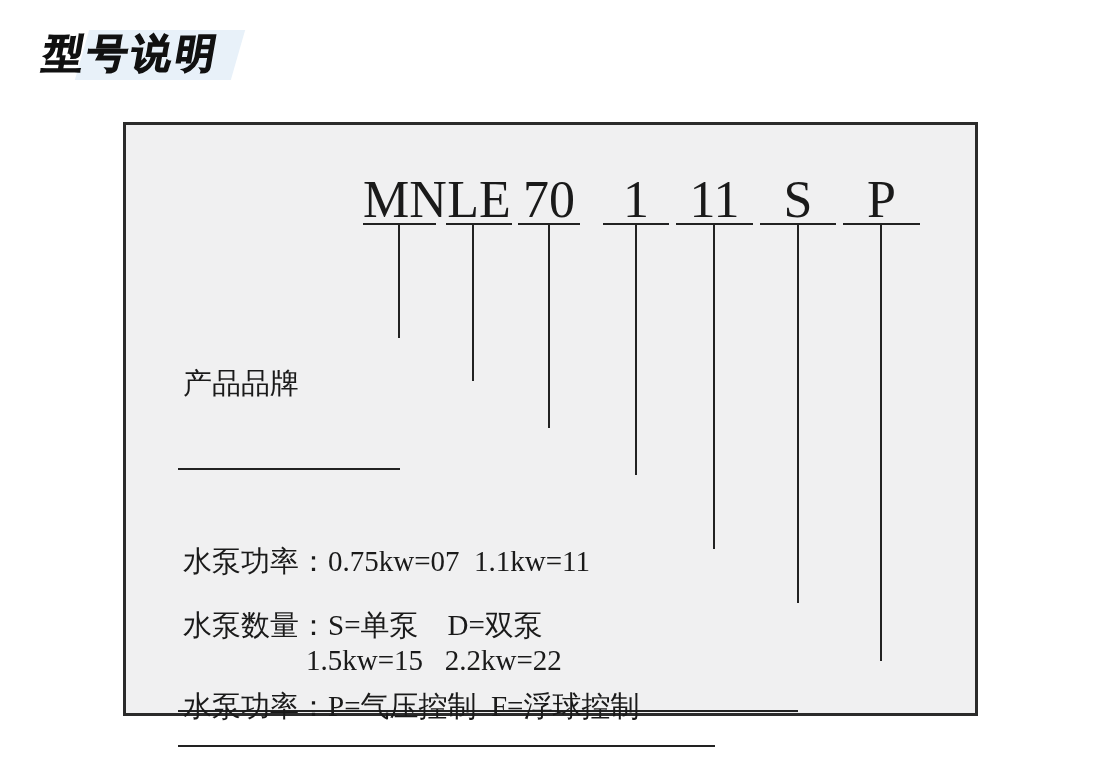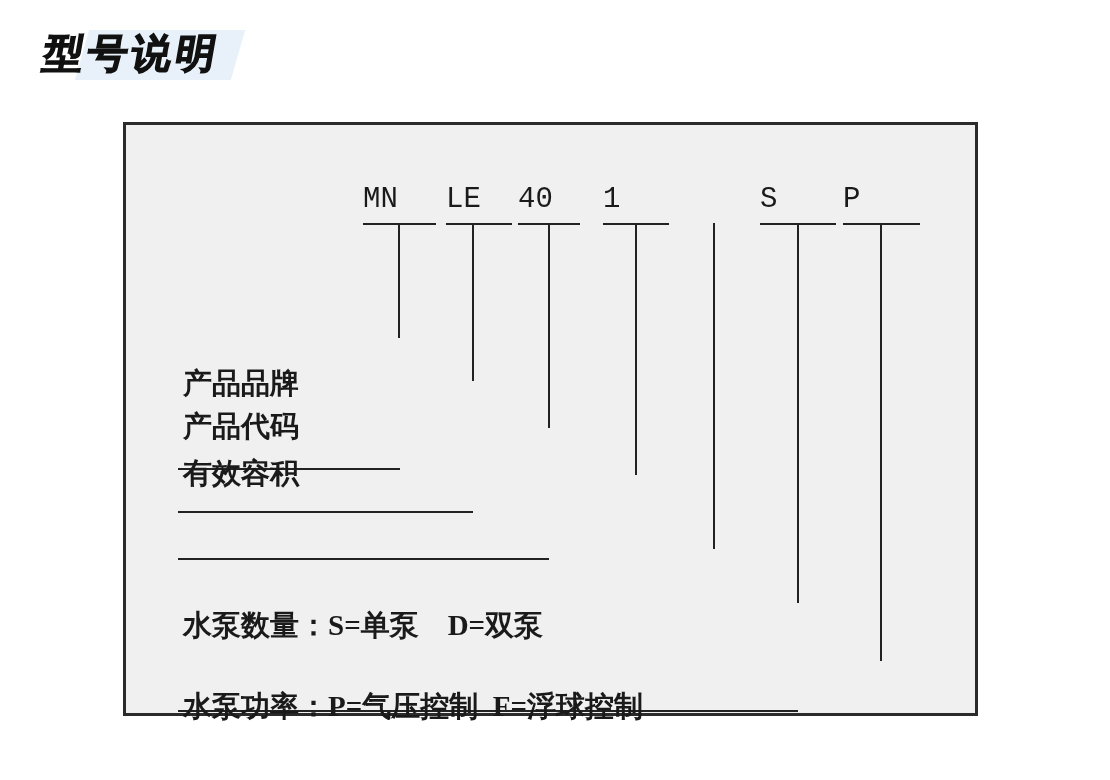--- a/index.html
+++ b/index.html
@@ -56,24 +56,23 @@
     background: #f0f0f1;
   }
 
   
   .seg {
     position: absolute;
     top: 52px;
     height: 46px;
     line-height: 46px;
     border-bottom: 2px solid #222222;
-    text-align: left;
-    font-size: 29px;
+    text-align: center;
+    font-size: 52px;
     white-space: pre;
-    font-family: Liberation Mono, monospace;
   }
   .seg1 { left: 237px; width: 73px; }
   .seg2 { left: 320px; width: 66px; }
   .seg3 { left: 392px; width: 62px; }
   .seg4 { left: 477px; width: 66px; }
   .seg5 { left: 550px; width: 77px; }
   .seg6 { left: 634px; width: 76px; }
   .seg7 { left: 717px; width: 77px; }
 
   
@@ -90,21 +89,21 @@
   .v5 { left: 587px; height: 326px; }
   .v6 { left: 671px; height: 380px; }
   .v7 { left: 754px; height: 438px; }
 
   
   .row {
     position: absolute;
     left: 52px;
     border-bottom: 2px solid #222222;
     padding-bottom: 2px;
-    font-weight: bold;
+    font-weight: normal;
     font-size: 29px;
     line-height: 33px;
     white-space: pre;
   }
   .row .line { display: block; padding-left: 5px; }
   .row .line2 { padding-left: 128px; }
   .r1 { top: 176px; width: 222px; }
   .r2 { top: 219px; width: 295px; }
   .r3 { top: 266px; width: 371px; }
   .r4 { top: 313px; width: 458px; }
@@ -119,41 +118,40 @@
 
   <div class="title-wrap">
     <span class="title-bg"></span>
     <span class="title-text">型号说明</span>
   </div>
 
   <div class="box">
 
     <div class="seg seg1">MN</div>
     <div class="seg seg2">LE</div>
-    <div class="seg seg3">40</div>
+    <div class="seg seg3">70</div>
     <div class="seg seg4">1</div>
+    <div class="seg seg5">11</div>
     <div class="seg seg6">S</div>
     <div class="seg seg7">P</div>
 
     <div class="vline v1"></div>
     <div class="vline v2"></div>
     <div class="vline v3"></div>
     <div class="vline v4"></div>
     <div class="vline v5"></div>
     <div class="vline v6"></div>
     <div class="vline v7"></div>
 
     <div class="row r1">
       <span class="line">产品品牌</span>
     </div>
-    <div class="row r2">
-      <span class="line">产品代码</span>
-    </div>
-    <div class="row r3">
-      <span class="line">有效容积</span>
+    <div class="row r5">
+      <span class="line">水泵功率：0.75kw=07  1.1kw=11</span>
+      <span class="line line2">1.5kw=15   2.2kw=22</span>
     </div>
     <div class="row r6">
       <span class="line">水泵数量：S=单泵    D=双泵</span>
     </div>
     <div class="row r7">
       <span class="line">水泵功率：P=气压控制  F=浮球控制</span>
     </div>
 
   </div>
 </div>

